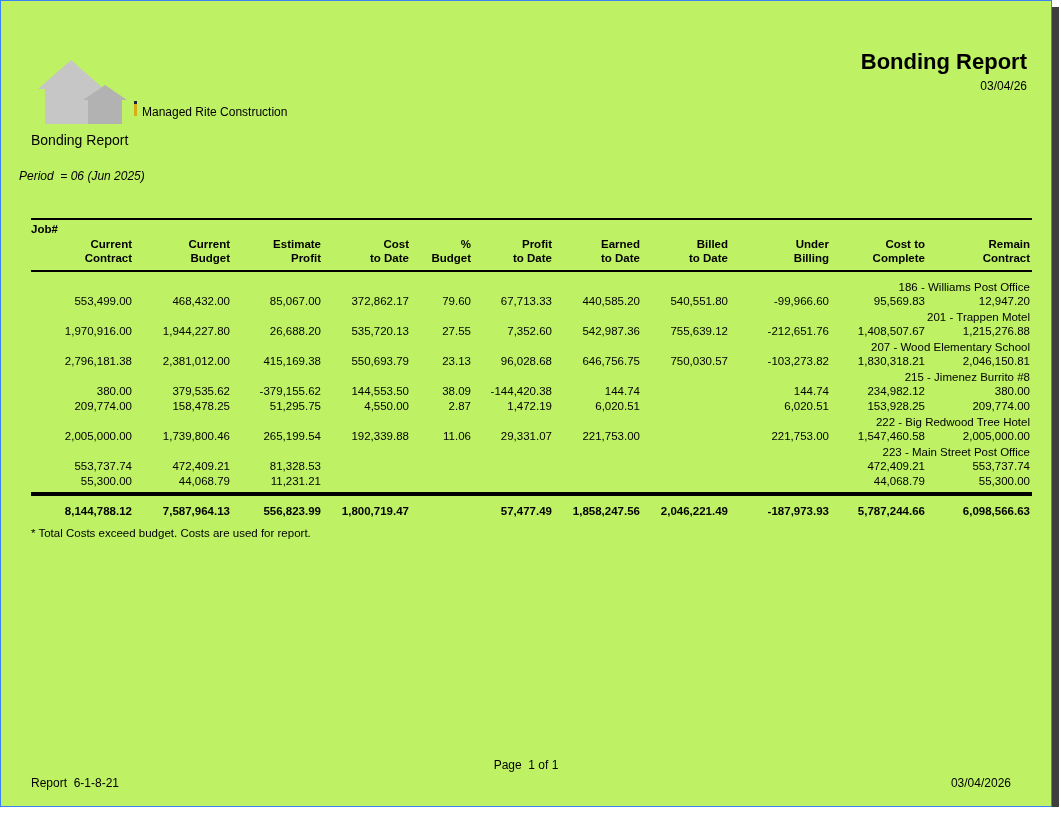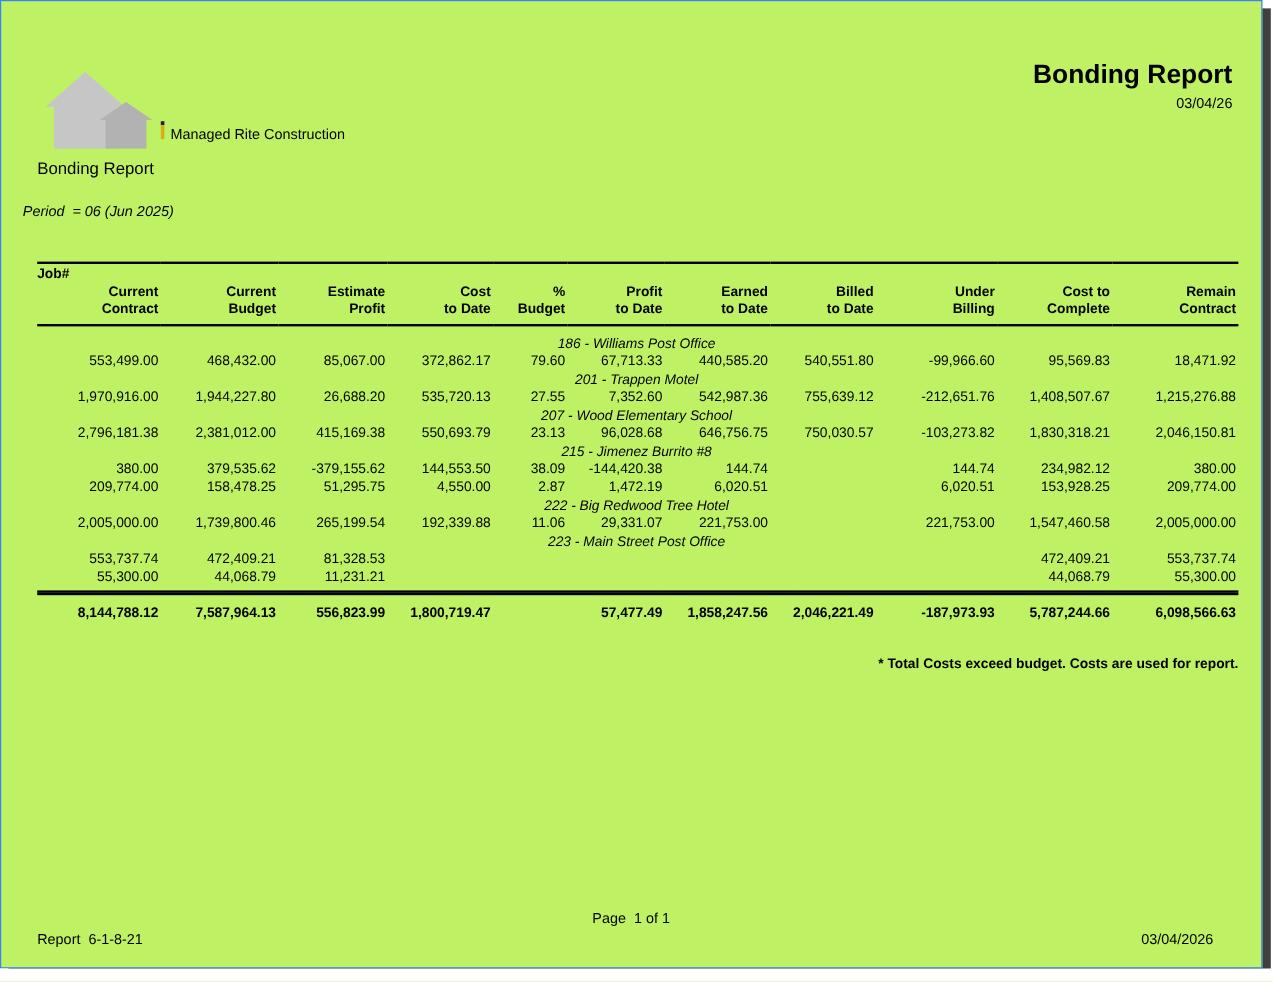--- a/index.html
+++ b/index.html
@@ -31,27 +31,27 @@
   .period-line { position:absolute; left:18px; top:168px; font-size:12px; font-style:italic; white-space:pre; }
 
   
   .table-area { position:absolute; left:30px; top:217px; width:1001px; }
   table.report { width:100%; border-collapse:collapse; table-layout:fixed; font-size:11.5px; }
   table.report td { padding:1px 2px 1px 0; text-align:right; white-space:nowrap; overflow:visible; }
 
   tr.jobnum-row td { text-align:left; font-weight:bold; border-top:2px solid #000; padding-top:3px; padding-bottom:1px; }
   tr.head-row td { font-weight:bold; vertical-align:bottom; border-bottom:2px solid #000; padding-bottom:5px; line-height:14px; }
   tr.gap-row td { height:8px; padding:0; }
-  tr.name-row td { text-align:center; padding-top:2px;font-style:italic; }
+  tr.name-row td { text-align:right; padding-top:2px; }
   tr.val-row td { padding-bottom:2px; }
   tr.rule-row td { padding:0; }
   .double-rule { height:3px; border-top:2px solid #000; border-bottom:2px solid #000; margin-top:3px; }
   tr.totals-row td { font-weight:bold; padding-top:9px; padding-bottom:2px;margin-top:29px; }
 
-  .footnote { margin-top:29px; font-size:11.5px; text-align:right;font-weight:bold; }
+  .footnote { margin-top:8px; font-size:11.5px; text-align:left; }
 
   
   .footer-left  { position:absolute; left:30px;  top:740px; font-size:12px; line-height:17px; white-space:pre; }
   .footer-center{ position:absolute; left:0; right:0; top:757px; font-size:12px; text-align:center; white-space:pre; }
   .footer-right { position:absolute; right:40px; top:740px; font-size:12px; line-height:17px; text-align:right; white-space:pre; }
 </style>
 </head>
 <body>
 
 <div class="page">
@@ -154,21 +154,21 @@
         <td>553,499.00</td>
             <td>468,432.00</td>
             <td>85,067.00</td>
             <td>372,862.17</td>
             <td>79.60</td>
             <td>67,713.33</td>
             <td>440,585.20</td>
             <td>540,551.80</td>
             <td>-99,966.60</td>
             <td>95,569.83</td>
-            <td>18,471.92</td>
+            <td>12,947.20</td>
       </tr>
 
       <tr class="name-row">
             <td colspan="11">201 - Trappen Motel</td>
           </tr>
       <tr class="val-row">
         <td>1,970,916.00</td>
             <td>1,944,227.80</td>
             <td>26,688.20</td>
             <td>535,720.13</td>

